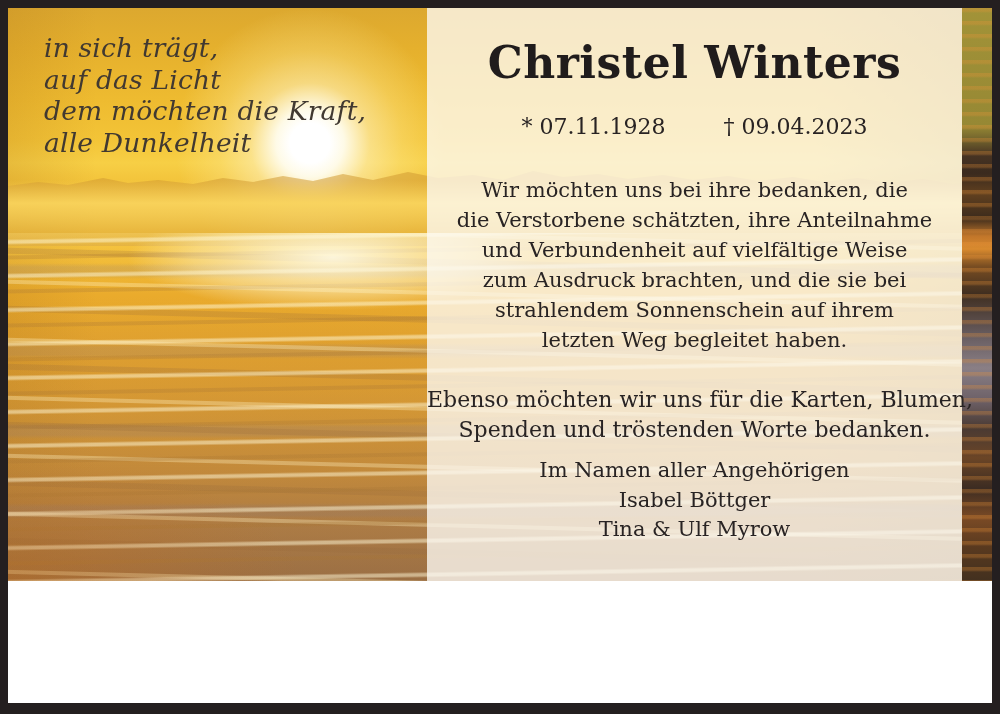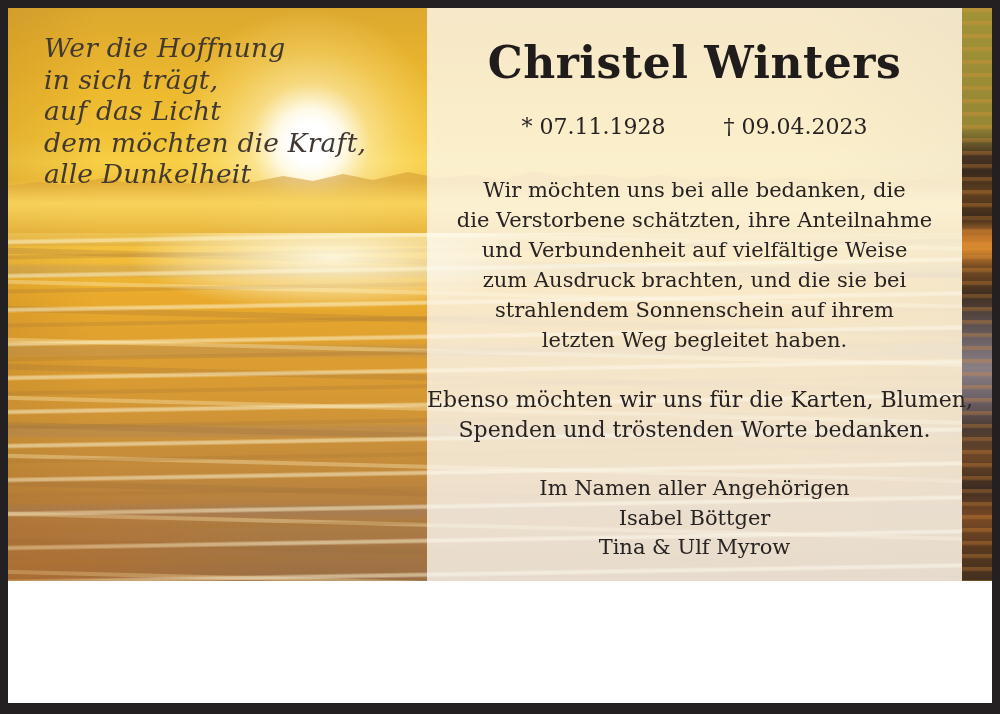--- a/index.html
+++ b/index.html
@@ -58,40 +58,39 @@
   
   .poem{position:absolute;left:36px;top:24px;font-style:italic;
     font-size:26.5px;line-height:31.5px;color:#413931;letter-spacing:0.2px;white-space:nowrap;}
   
   .panel{position:absolute;left:419px;top:0;width:535px;height:573px;
     background:rgba(253,250,243,0.78);color:#282323;text-align:center;}
   .deceased-name{margin-top:30px;font-size:44px;font-weight:bold;line-height:50px;color:#201c1c;letter-spacing:0.5px;}
   .dates{margin-top:25px;display:flex;justify-content:center;gap:58px;font-size:22px;line-height:27px;}
   .para1{margin-top:35px;font-size:21px;line-height:30px;}
   .para2{margin-top:30px;font-size:22px;line-height:30px;}
-  .closing{margin-top:29px;font-size:21px;line-height:29.5px;}
+  .closing{margin-top:11px;font-size:21px;line-height:29.5px;}
   .line{white-space:nowrap;}
 </style>
 </head>
 <body>
 
 <div id="stage">
   <div id="paper">
 
     <div id="photo">
       <div class="sun-glow"></div>
       <svg class="ridge" width="984" height="90" viewBox="0 0 984 90" preserveAspectRatio="none">
         <polygon fill="#d29a33" opacity="0.55" points="0,30 30,26 60,29 95,22 120,27 150,24 185,28 215,22 245,26 275,20 305,25 335,18 365,24 400,16 430,22 465,19 495,24 525,15 555,21 590,18 620,23 655,19 685,24 720,20 750,25 785,21 815,26 850,22 880,27 915,23 945,28 984,24 984,90 0,90"></polygon>
       </svg>
       <div class="haze"></div>
       <div class="cloud-sea"></div>
       <div class="photo-strip"></div>
 
       <div class="poem">
-        <div class="line">Wer die Hoffnung</div>
         <div class="line">in sich trägt,</div>
         <div class="line">auf das Licht</div>
         <div class="line">dem möchten die Kraft,</div>
         <div class="line">alle Dunkelheit</div>
       </div>
 
       <div class="panel">
         <div class="deceased-name">Christel Winters</div>
 
         <div class="dates">
@@ -99,21 +98,21 @@
             <span>*</span>
             <span>07.11.1928</span>
           </span>
           <span>
             <span>†</span>
             <span>09.04.2023</span>
           </span>
         </div>
 
         <div class="para1">
-          <div class="line">Wir möchten uns bei alle bedanken, die</div>
+          <div class="line">Wir möchten uns bei ihre bedanken, die</div>
           <div class="line">die Verstorbene schätzten, ihre Anteilnahme</div>
           <div class="line">und Verbundenheit auf vielfältige Weise</div>
           <div class="line">zum Ausdruck brachten, und die sie bei</div>
           <div class="line">strahlendem Sonnenschein auf ihrem</div>
           <div class="line">letzten Weg begleitet haben.</div>
         </div>
 
         <div class="para2">
           <div class="line">Ebenso möchten wir uns für die Karten, Blumen,</div>
           <div class="line">Spenden und tröstenden Worte bedanken.</div>

